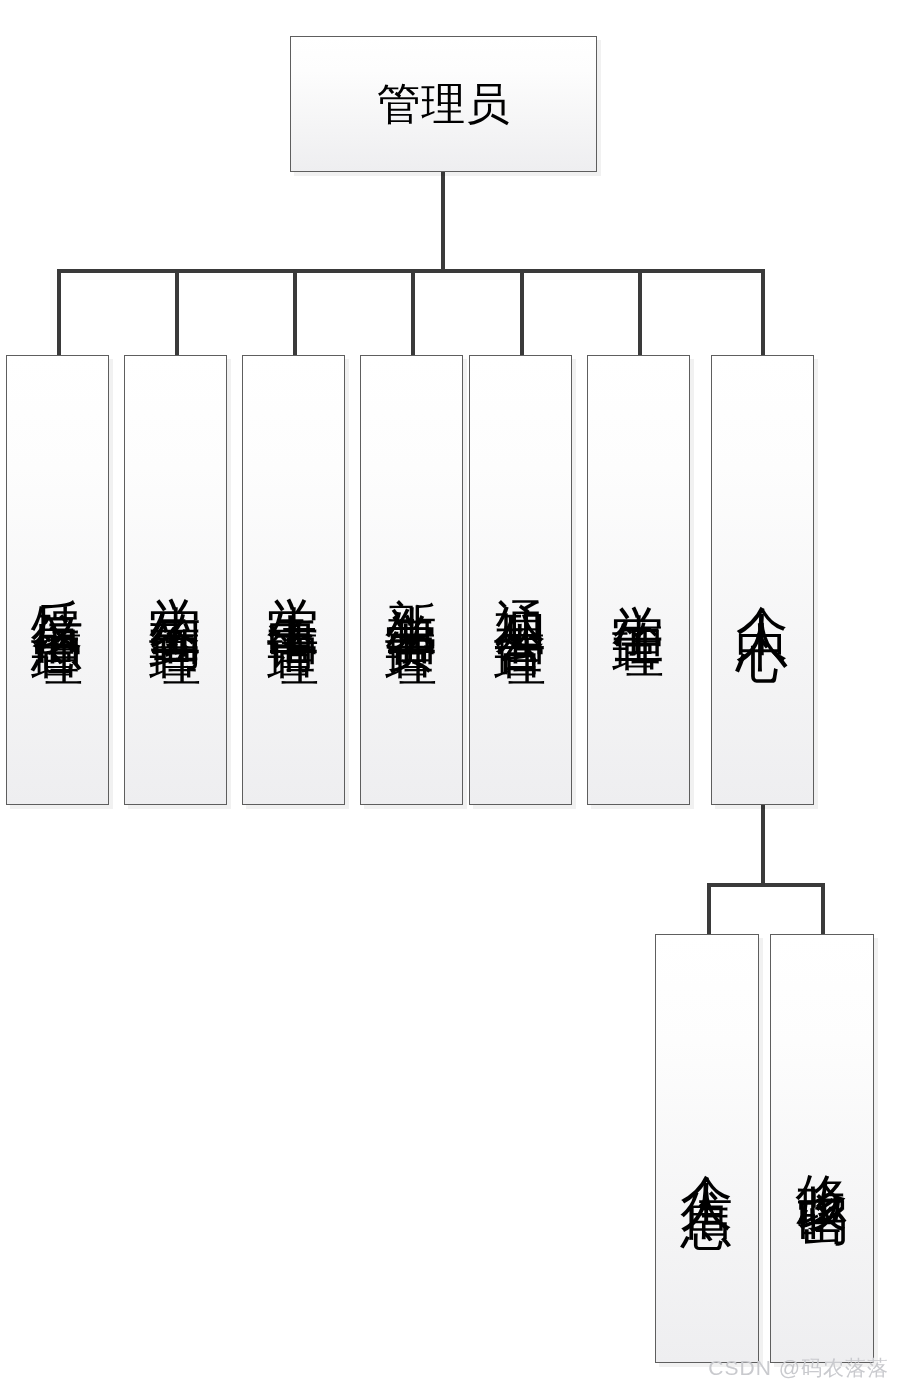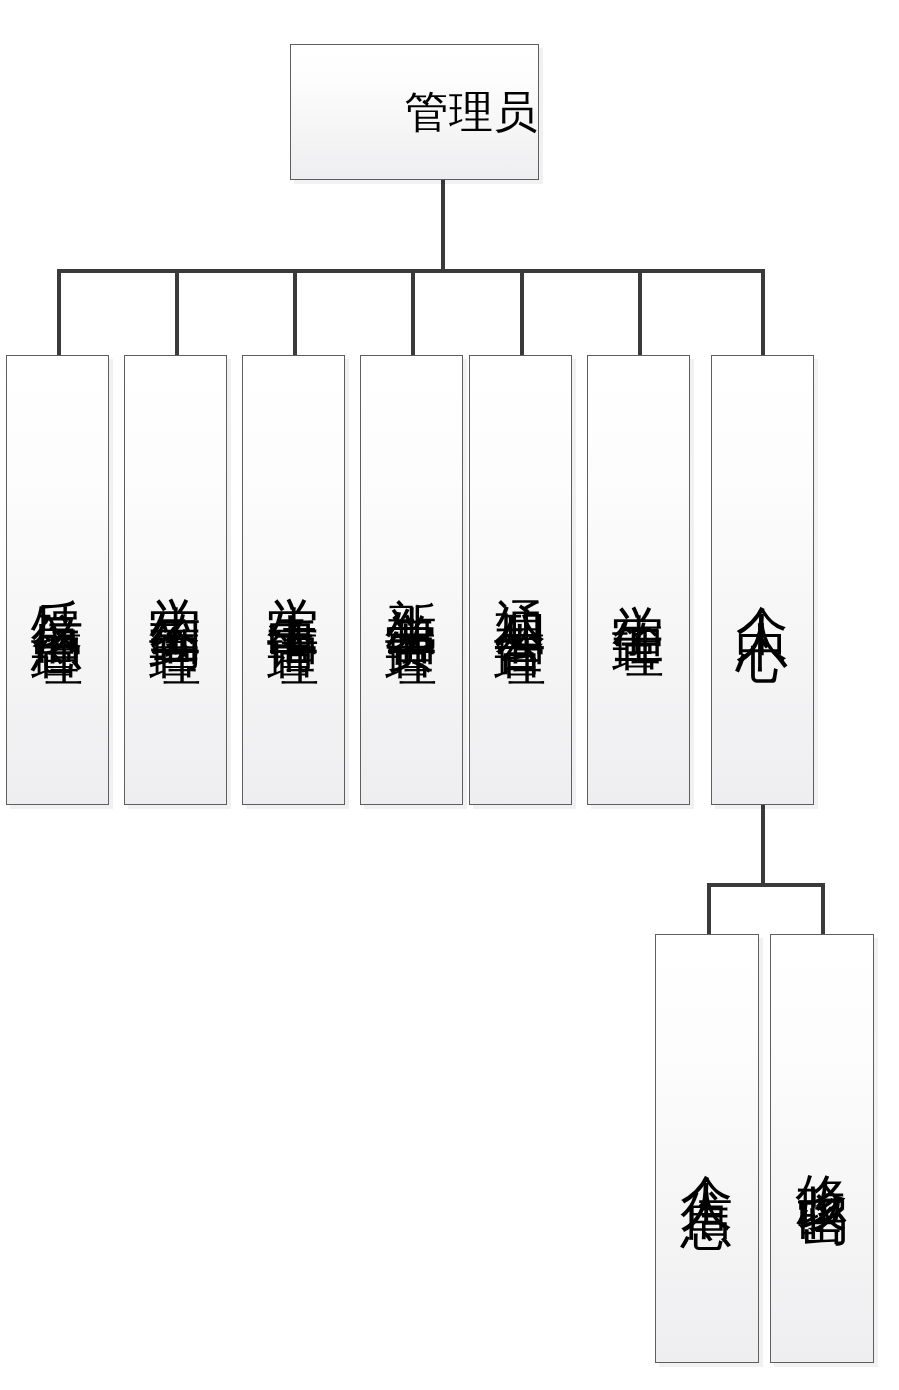--- a/index.html
+++ b/index.html
@@ -34,24 +34,23 @@
   .node .label {
     line-height: 1.18;
     letter-spacing: 0.5px;
     white-space: pre;
     text-align: center;
   }
 
   
   .node.root {
     left: 290px;
-    top: 44px;
-    width: 249px;
+    top: 36px;
+    width: 307px;
     height: 136px;
-    justify-content: flex-end;
   }
   .node.root .label {
     font-size: 44px;
   }
 
   
   .node.vert .label {
     writing-mode: vertical-rl;
     text-orientation: upright;
     font-size: 52px;
@@ -142,14 +141,15 @@
     <span class="label">个人中心</span>
   </div>
 
   <div class="node vert lvl3" style="left:655px;">
     <span class="label">个人信息</span>
   </div>
   <div class="node vert lvl3" style="left:770px;">
     <span class="label">修改密码</span>
   </div>
 
+  <div class="watermark">CSDN @码农落落</div>
 
 </div>
 
 </body></html>

